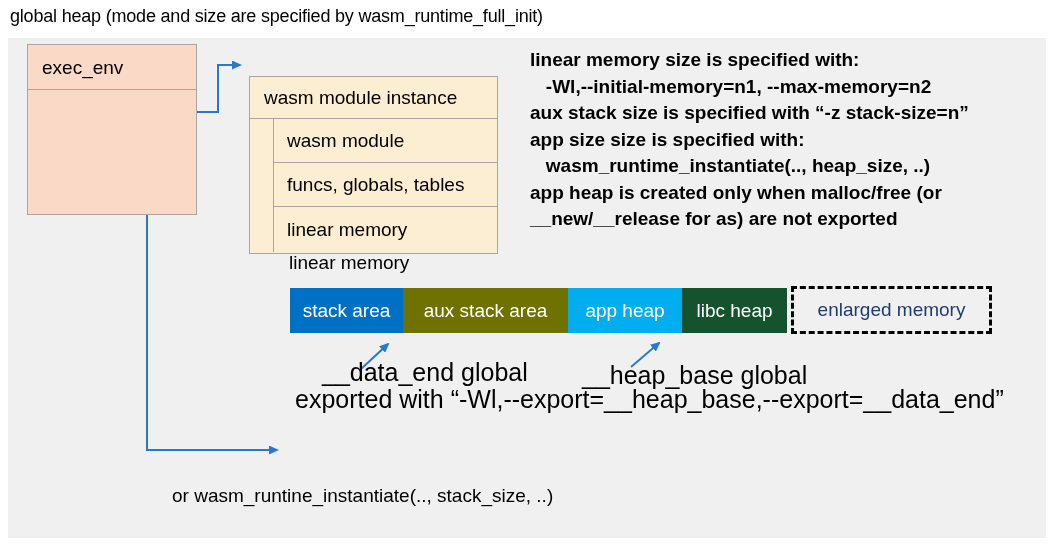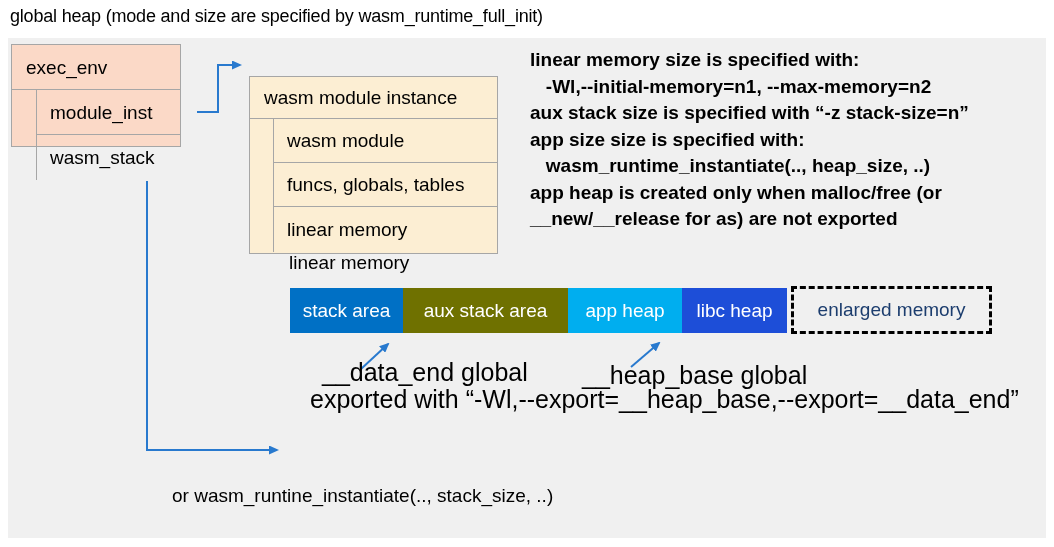--- a/index.html
+++ b/index.html
@@ -11,21 +11,21 @@
   svg.overlay { position:absolute; left:0; top:0; width:1054px; height:547px; pointer-events:none; }
 
   .tbox { position:absolute; border:1px solid #A6A6A6; font-size:19px; }
   .tbox .hdr { height:45px; line-height:45px; padding-left:14px; border-bottom:1px solid #A6A6A6; }
   .tbox .body { display:flex; }
   .tbox .spacer { border-right:1px solid #A6A6A6; }
   .tbox .rows { flex:1; }
   .tbox .row { padding-left:13px; }
   .tbox .row.sep { border-bottom:1px solid #A6A6A6; }
 
-  .exec { left:11px; top:44px; width:170px; height:103px; }
+  .exec { left:27px; top:44px; width:170px; height:171px; }
   .exec .spacer { width:25px; }
   .exec .row { height:45px; line-height:45px; }
 
   .minst { left:249px; top:45px; width:249px; height:178px; }
   .minst .hdr { height:42px; line-height:42px; }
   .minst .spacer { width:24px; }
   .minst .row { height:44px; line-height:44px; }
   .minst .row.last { height:45px; line-height:45px; }
 
   .notes { position:absolute; left:530px; top:47px; font-size:19px; line-height:26.5px; }
@@ -37,21 +37,21 @@
                  color:#fff; font-size:19px; }
   .seg.s0 { width:113px; } .seg.s1 { width:165px; } .seg.s2 { width:114px; } .seg.s3 { width:105px; }
 
   .enlarged { position:absolute; left:791px; top:286px; width:201px; height:48px;
               border:3px dashed #000; display:flex; align-items:center; justify-content:center;
               font-size:19px; }
 
   .ann { position:absolute; font-size:25px; }
   .ann.dataend { left:322px; top:358px; }
   .ann.heapbase { left:582px; top:361px; }
-  .ann.exportline { left:310px; top:385px;text-align:right; }
+  .ann.exportline { left:295px; top:385px;text-align:right; }
 
   .opstack { position:absolute; left:288px; top:425px; width:502px; height:47px;
              display:flex; align-items:center; justify-content:center; color:#fff; font-size:19px; }
 
   .footnote { position:absolute; left:172px; top:483px; font-size:19px; line-height:26px; }
   .footnote div { white-space:pre; }
 </style>
 </head>
 <body>
 
@@ -71,24 +71,20 @@
     <path d="M147,181 V450 H277" fill="none" stroke-width="2" marker-end="url(#arr)" style="stroke: rgb(40, 121, 206);"></path>
     <path d="M351,226 L363,252" fill="none" stroke-width="1.6" style="stroke: rgb(40, 121, 206);"></path>
     <path d="M361,369 L388,344" fill="none" stroke-width="2" marker-end="url(#arr)" style="stroke: rgb(40, 121, 206);"></path>
     <path d="M631,367 L659,343" fill="none" stroke-width="2" marker-end="url(#arr)" style="stroke: rgb(40, 121, 206);"></path>
   </svg>
 
   <div class="tbox exec" style="background-color: rgb(251, 217, 199); border-color: rgb(166, 166, 166);">
     <div class="hdr">exec_env</div>
     <div class="body">
       <div class="spacer"></div>
-      <div class="rows">
-        <div class="row sep">module_inst</div>
-        <div class="row">wasm_stack</div>
-      </div>
     </div>
   </div>
 
   <div class="tbox minst" style="background-color: rgb(252, 238, 211); border-color: rgb(166, 166, 166); margin-top: 31px;">
     <div class="hdr">wasm module instance</div>
     <div class="body">
       <div class="spacer"></div>
       <div class="rows">
         <div class="row sep">wasm module</div>
         <div class="row sep">funcs, globals, tables</div>
@@ -106,21 +102,21 @@
     <div>app heap is created only when malloc/free (or</div>
     <div>__new/__release for as) are not exported</div>
   </div>
 
   <div class="linmem-label">linear memory</div>
 
   <div class="membar">
     <div class="seg s0" style="background-color: rgb(0, 112, 197);">stack area</div>
     <div class="seg s1" style="background-color: rgb(111, 113, 0);">aux stack area</div>
     <div class="seg s2" style="background-color: rgb(0, 174, 239);">app heap</div>
-    <div class="seg s3" style="background-color: #1d4ed8;">libc heap</div>
+    <div class="seg s3" style="background-color: #14532d;">libc heap</div>
   </div>
 
   <div class="enlarged" style="color: rgb(28, 61, 110);">enlarged memory</div>
 
   <div class="ann dataend">__data_end global</div>
   <div class="ann heapbase">__heap_base global</div>
   <div class="ann exportline">exported with “-Wl,--export=__heap_base,--export=__data_end”</div>
 
 
   <div class="footnote">

